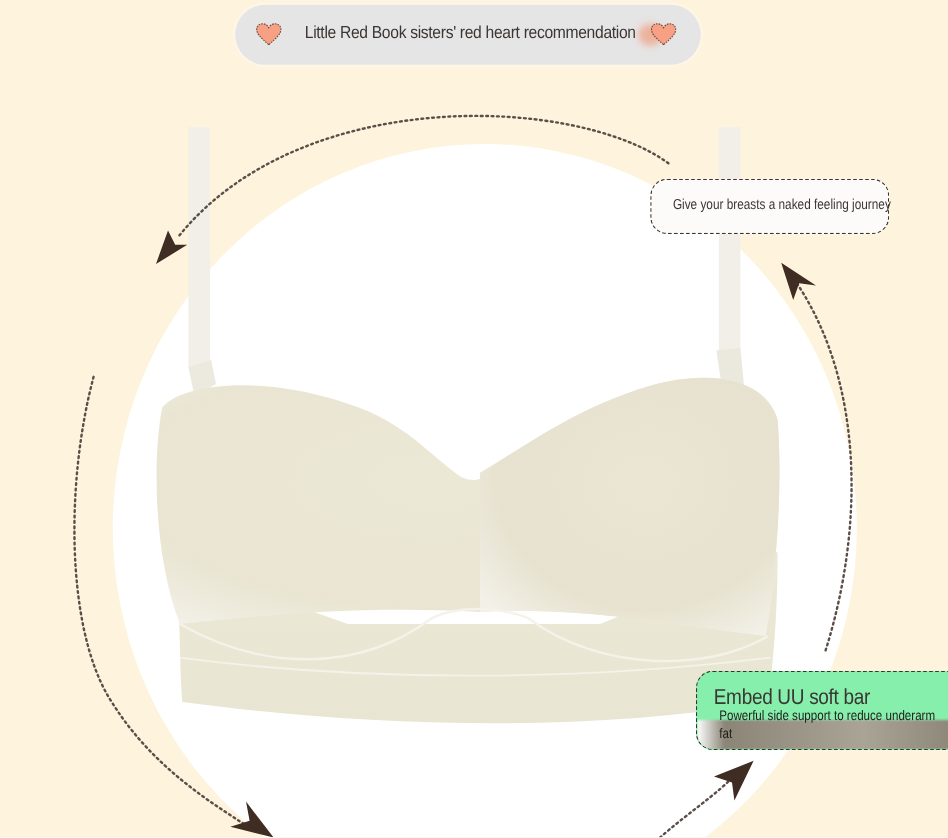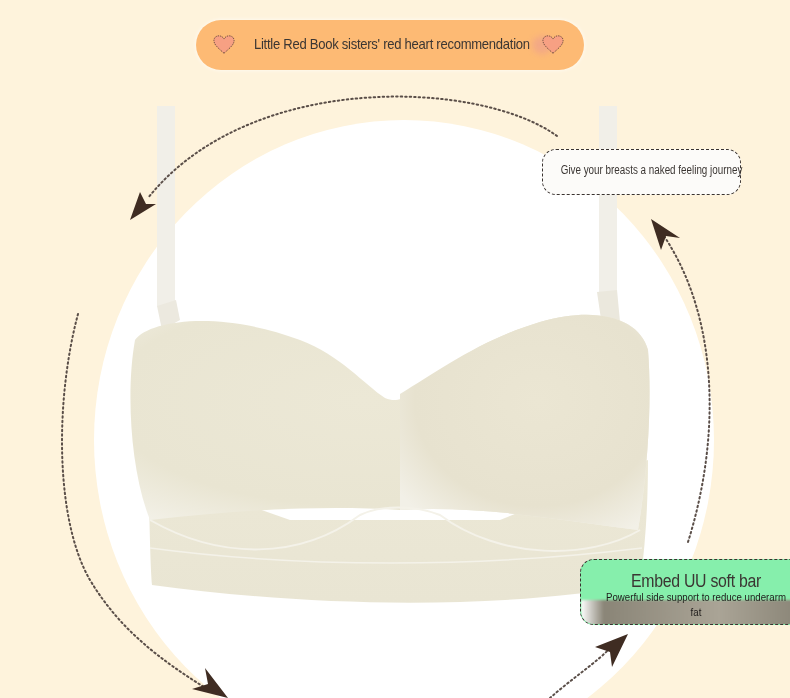--- a/index.html
+++ b/index.html
@@ -1,25 +1,25 @@
 <!DOCTYPE html>
 <html><head>
 <meta charset="utf-8">
 <style>
   html,body{margin:0;padding:0;}
   body{width:790px;height:698px;overflow:hidden;background:#fef3dc;font-family:"Liberation Sans",sans-serif;position:relative;}
   .stage{position:absolute;left:0;top:0;width:790px;height:698px;background:#fef3dc;overflow:hidden;}
   .circle{position:absolute;left:94px;top:120px;width:620px;height:640px;border-radius:50%;background:#ffffff;}
-  .top-pill{position:absolute;left:196px;top:20px;width:388px;height:50px;border-radius:25px;background:#fdba74;display:flex;align-items:center;box-shadow:0 0 4px rgba(255,255,255,0.8);text-decoration:underline;}
+  .top-pill{position:absolute;left:196px;top:4px;width:388px;height:50px;border-radius:25px;background:#e5e5e5;display:flex;align-items:center;box-shadow:0 0 4px rgba(255,255,255,0.8);text-decoration:underline;}
   .top-pill .heart{position:absolute;top:14px;width:22px;height:22px;}
   .top-pill .heart-left{left:17px;}
   .top-pill .heart-right{left:346px;}
   .top-pill .blur-blob{position:absolute;left:336px;top:16px;width:20px;height:18px;border-radius:50%;background:#f0a48a;filter:blur(3px);opacity:0.8;}
   .top-pill .title{position:absolute;left:58px;top:16px;font-size:14.5px;color:#3b3633;letter-spacing:-0.3px;white-space:nowrap;transform:scaleX(0.9);transform-origin:left center;}
-  .callout{position:absolute;border:1.5px dashed #3a3330;border-radius:14px;background:#ffffff;box-sizing:border-box;text-align:center;color:#3b3633;}
+  .callout{position:absolute;border:1.5px dashed #3a3330;border-radius:14px;background:#ffffff;box-sizing:border-box;color:#3b3633;}
   .callout .h{font-size:18px;letter-spacing:-0.3px;transform:scaleX(0.88);}
   .callout .s{font-size:13px;transform:scaleX(0.88);}
   .callout-left{left:9px;top:230px;width:167px;height:66px;background:#fbfaf7;}
   .callout-left .h{margin-top:11px;}
   .callout-left .s{margin-top:3px;}
   .callout-right{left:542px;top:149px;width:199px;height:46px;background:#fcfbf9;}
   .callout-right .s{font-size:12px;margin-top:13px;white-space:nowrap;transform:scaleX(0.82);}
   .callout-bottom{left:580px;top:559px;width:232px;height:66px;background:#86efac;overflow:hidden;}
   .callout-bottom .h{margin-top:11px;}
   .callout-bottom .shade{position:absolute;left:0;right:0;top:40px;height:26px;background:linear-gradient(90deg,#ffffff 0%,#8a8577 10%,#aaa496 60%,#8a8577 95%,#e9e6df 100%);filter:blur(1px);}

